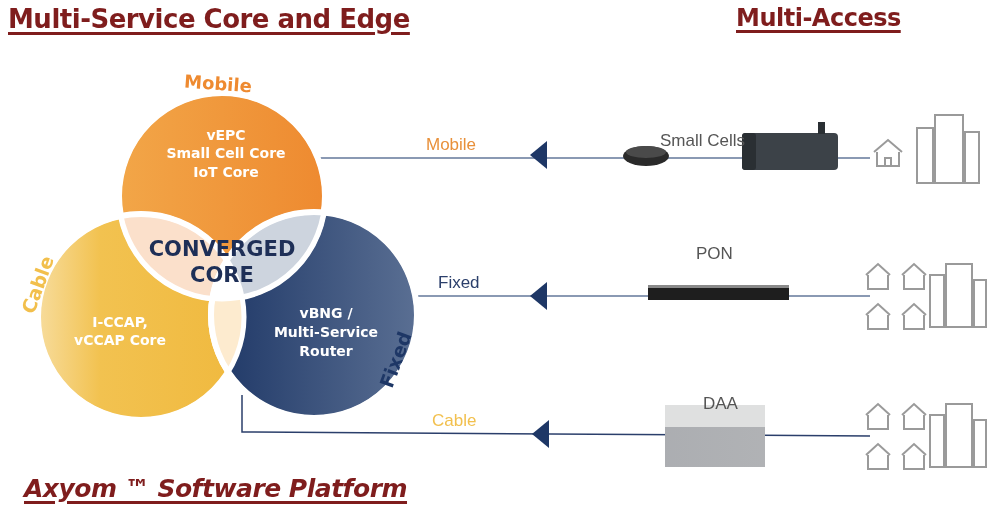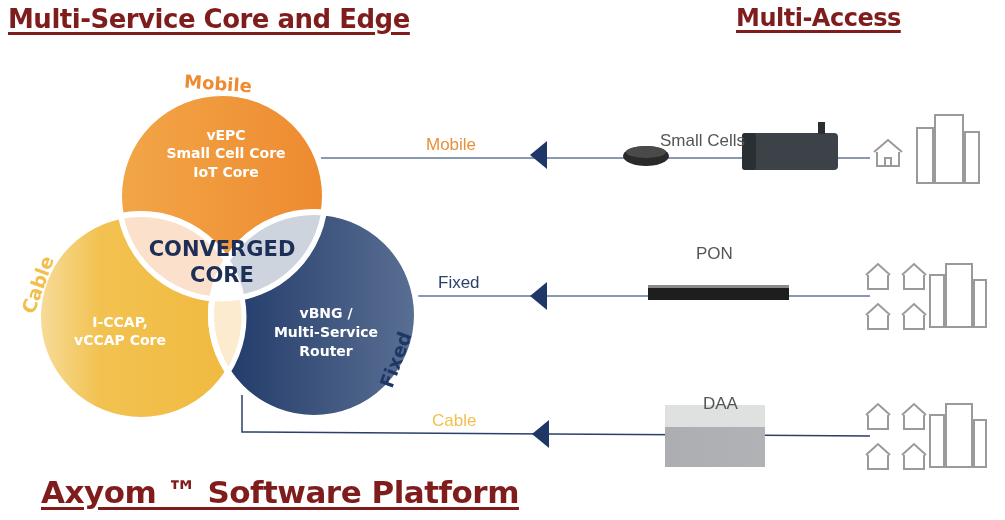--- a/index.html
+++ b/index.html
@@ -1,20 +1,20 @@
 <!DOCTYPE html>
 <html><head>
 <meta charset="utf-8">
 <style>
   html,body{margin:0;padding:0;background:#fff;}
   body{width:1005px;height:520px;position:relative;overflow:hidden;font-family:"Liberation Sans",sans-serif;}
   .title{position:absolute;font-family:"DejaVu Sans",sans-serif;font-weight:bold;color:#7f1d1d;text-decoration:underline;text-underline-offset:4px;text-decoration-thickness:3px;white-space:nowrap;}
   #t1{left:8px;top:4px;font-size:26px;letter-spacing:-0.5px;}
   #t2{left:736px;top:4px;font-size:24px;letter-spacing:-0.5px;}
-  #t3{left:41px;top:474px;font-size:31px;letter-spacing:-0.5px;}
+  #t3{left:24px;top:474px;font-size:25px;letter-spacing:-0.5px;font-style:italic;}
   svg{position:absolute;left:0;top:0;}
   .lbl{position:absolute;font-family:"Liberation Sans",sans-serif;font-size:17px;white-space:nowrap;}
   .dev{position:absolute;font-family:"Liberation Sans",sans-serif;font-size:17px;color:#555;white-space:nowrap;}
 </style>
 </head>
 <body>
 
 <div class="title" id="t1">Multi-Service Core and Edge</div>
 <div class="title" id="t2">Multi-Access</div>
 <div class="title" id="t3">Axyom ™ Software Platform</div>

